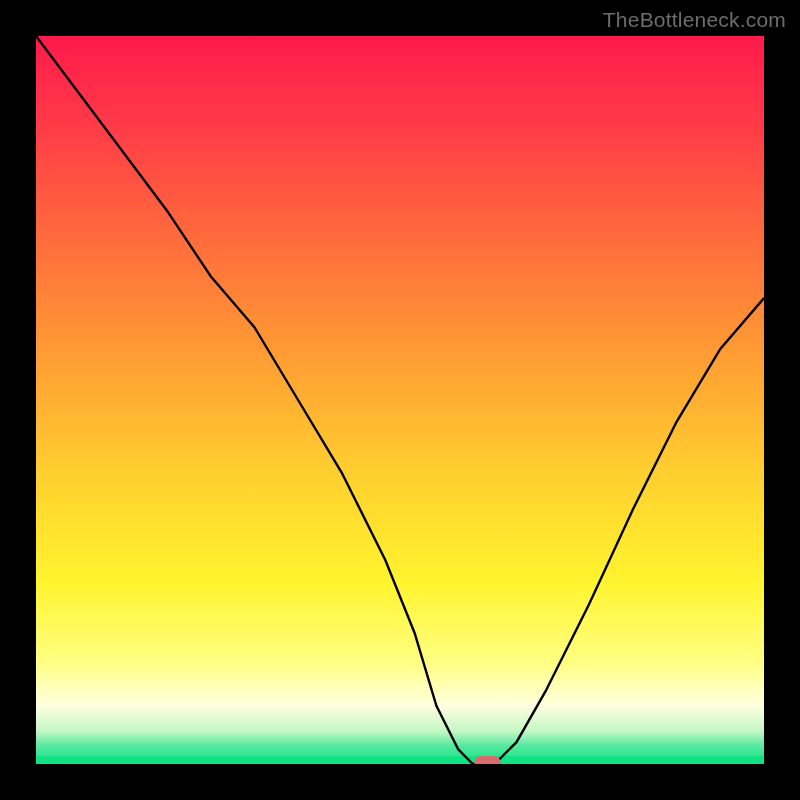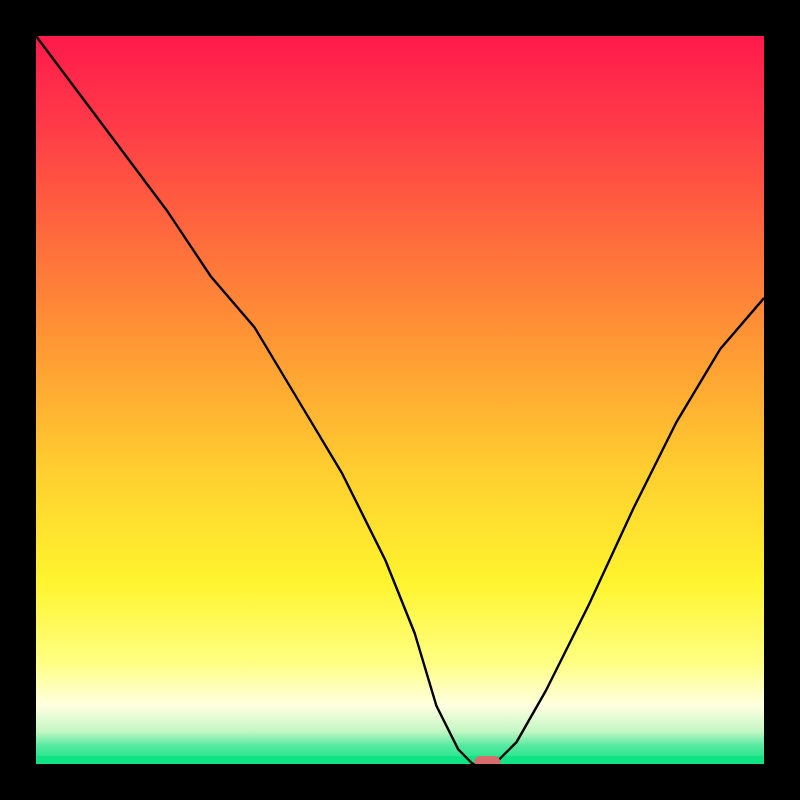--- a/index.html
+++ b/index.html
@@ -37,20 +37,21 @@
   }
   svg {
     display: block;
   }
 </style>
 </head>
 <body>
 
 <div class="frame">
 
+  <div class="watermark">TheBottleneck.com</div>
 
   <div class="plot">
     <svg id="chart-svg" width="728" height="728" viewBox="0 0 728 728">
       <defs>
         <linearGradient id="bg-grad" x1="0" y1="0" x2="0" y2="1">
             <stop offset="0.00%" stop-color="#ff1a4b"></stop>
             <stop offset="12.00%" stop-color="#ff3a48"></stop>
             <stop offset="28.00%" stop-color="#ff6c3c"></stop>
             <stop offset="45.00%" stop-color="#ffa033"></stop>
             <stop offset="60.00%" stop-color="#ffcf2f"></stop>

